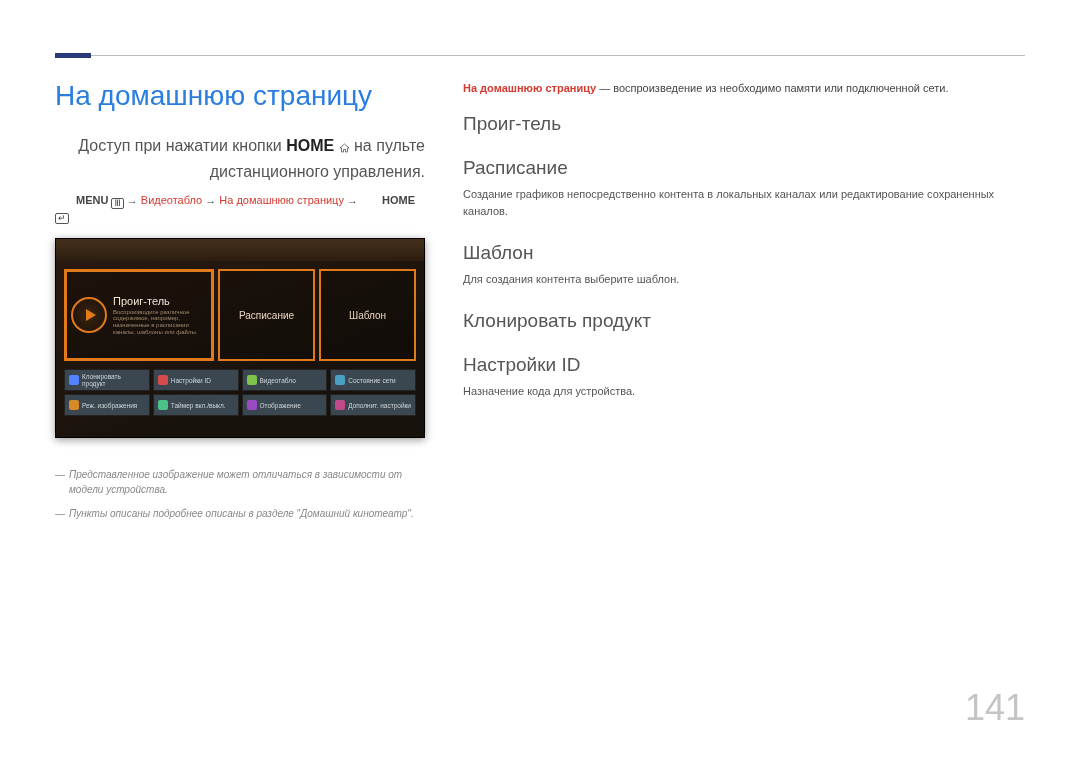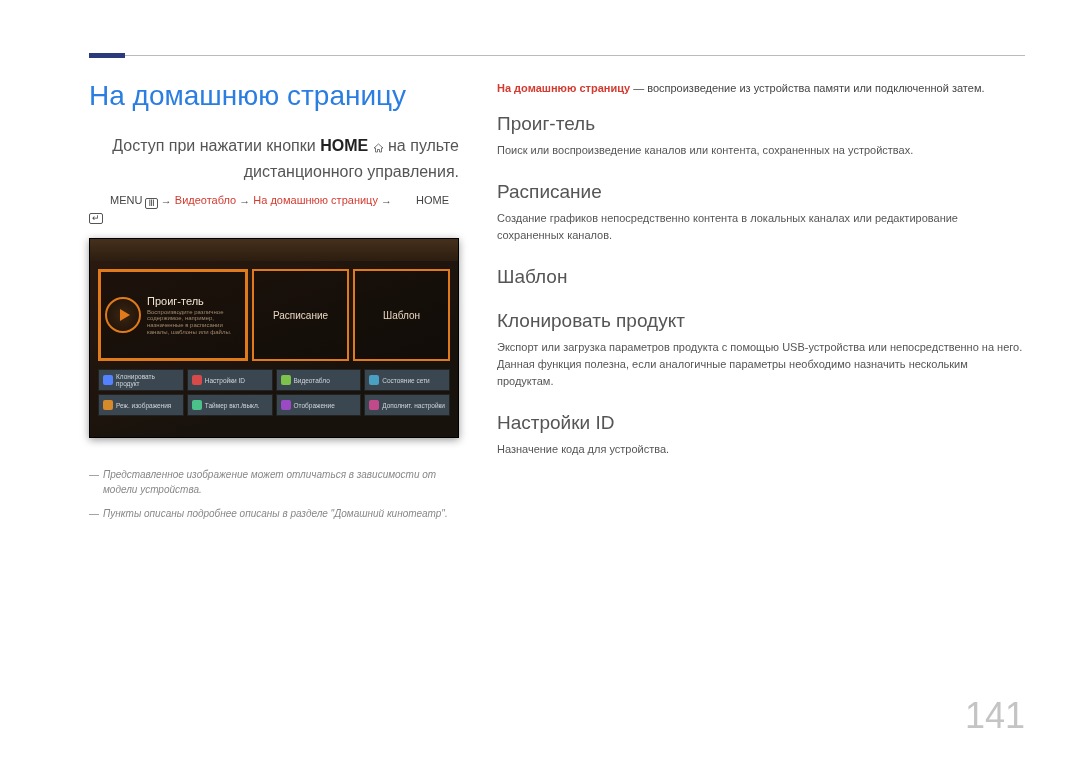--- a/index.html
+++ b/index.html
@@ -7,21 +7,20 @@
     font-family: Arial, "Helvetica Neue", sans-serif;
     width: 1080px;
     height: 763px;
     background: #fff;
     color: #444;
     position: relative;
     overflow: hidden;
   }
   .page {
     padding: 55px 55px 0 55px;
-    margin-left: 34px;
   }
   .rule-top {
     border-top: 1px solid #bbb;
     margin-bottom: 24px;
     position: relative;
   }
   .rule-accent {
     position: absolute;
     top: -3px;
     left: 0;
@@ -42,21 +41,21 @@
     margin-bottom: 22px;
   }
   .small { font-size: 16px; line-height: 1.5; color: #555; text-align: right; }
   .small strong { color: #222; font-weight: 700; }
   .icon-inline {
     display: inline-block;
     vertical-align: -2px;
   }
   .menu-path { font-size: 11px; margin-top: 10px; }
   .menu-path .red { color: #d43a2f; }
-  .menu-path strong { font-weight: 400; padding-left: 21px; }
+  .menu-path strong { font-weight: 700; padding-left: 21px; }
   .screenshot {
     margin-top: 14px;
     width: 370px;
     height: 200px;
     background: linear-gradient(160deg,#2b1a10 0%, #18120c 70%);
     border: 1px solid #000;
     position: relative;
     overflow: hidden;
     box-shadow: 0 2px 8px rgba(0,0,0,0.4);
   }
@@ -156,21 +155,21 @@
     margin-bottom: 7px;
   }
   .p {
     font-size: 11px;
     color: #555;
     line-height: 1.55;
   }
   .page-num {
     position: absolute;
     right: 55px;
-    bottom: 26px;
+    bottom: 34px;
     color: #c4c4c4;
     font-size: 36px;
     font-weight: 300;
   }
   .glyph-box {
     border: 1px solid #555;
     border-radius: 2px;
     font-size: 9px;
     padding: 0 2px;
     line-height: 1;
@@ -262,40 +261,39 @@
       </div>
 
       <div class="notes">
         <p class="note-item">Представленное изображение может отличаться в зависимости от модели устройства.</p>
         <p class="note-item">Пункты описаны подробнее описаны в разделе "Домашний кинотеатр".</p>
       </div>
     </div>
 
     <div class="col-right">
       <p class="section-lead">
-        <strong>На домашнюю страницу</strong><span> — воспроизведение из устройства памяти или подключенной затем.</span>
+        <strong>На домашнюю страницу</strong><span> — воспроизведение из необходимо памяти или подключенной сети.</span>
       </p>
 
       <div class="section">
         <h2 class="h2">Проиг-тель</h2>
-        <p class="p">Поиск или воспроизведение каналов или контента, сохраненных на устройствах.</p>
       </div>
 
       <div class="section">
         <h2 class="h2">Расписание</h2>
         <p class="p">Создание графиков непосредственно контента в локальных каналах или редактирование сохраненных каналов.</p>
       </div>
 
       <div class="section">
         <h2 class="h2">Шаблон</h2>
+        <p class="p">Для создания контента выберите шаблон.</p>
       </div>
 
       <div class="section">
         <h2 class="h2">Клонировать продукт</h2>
-        <p class="p">Экспорт или загрузка параметров продукта с помощью USB-устройства или непосредственно на него. Данная функция полезна, если аналогичные параметры необходимо назначить нескольким продуктам.</p>
       </div>
 
       <div class="section">
         <h2 class="h2">Настройки ID</h2>
         <p class="p">Назначение кода для устройства.</p>
       </div>
     </div>
   </div>
 </div>
 

